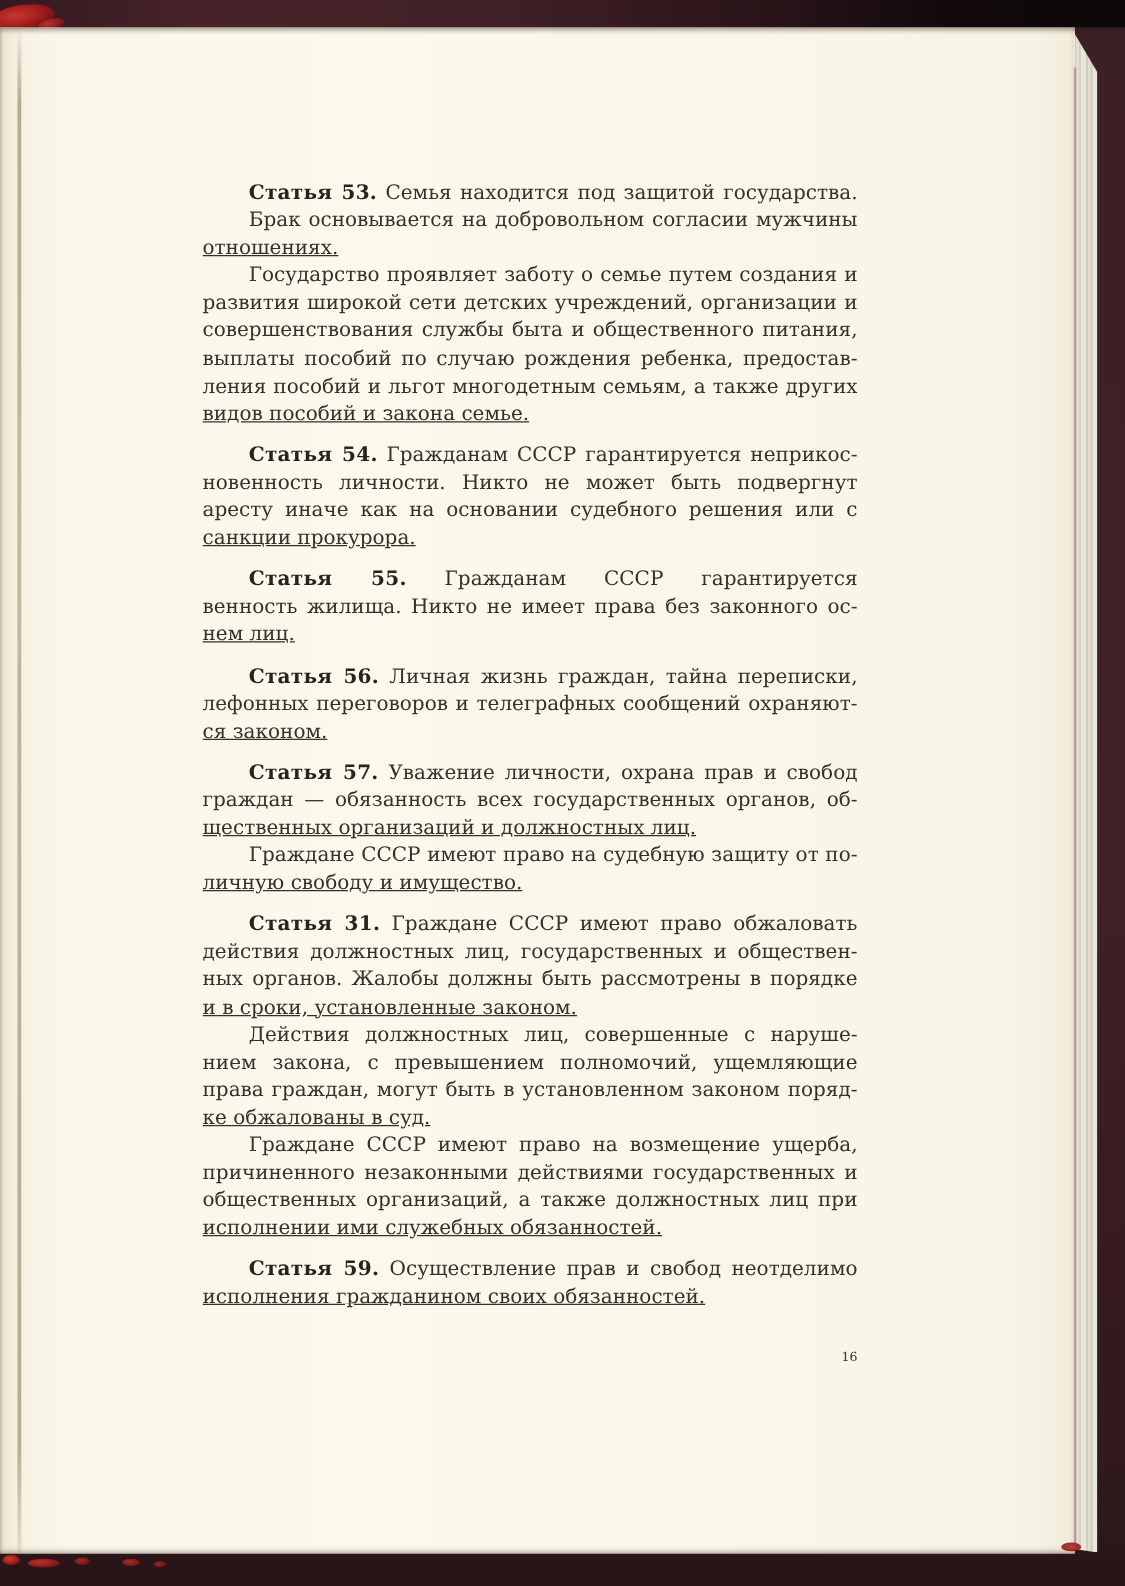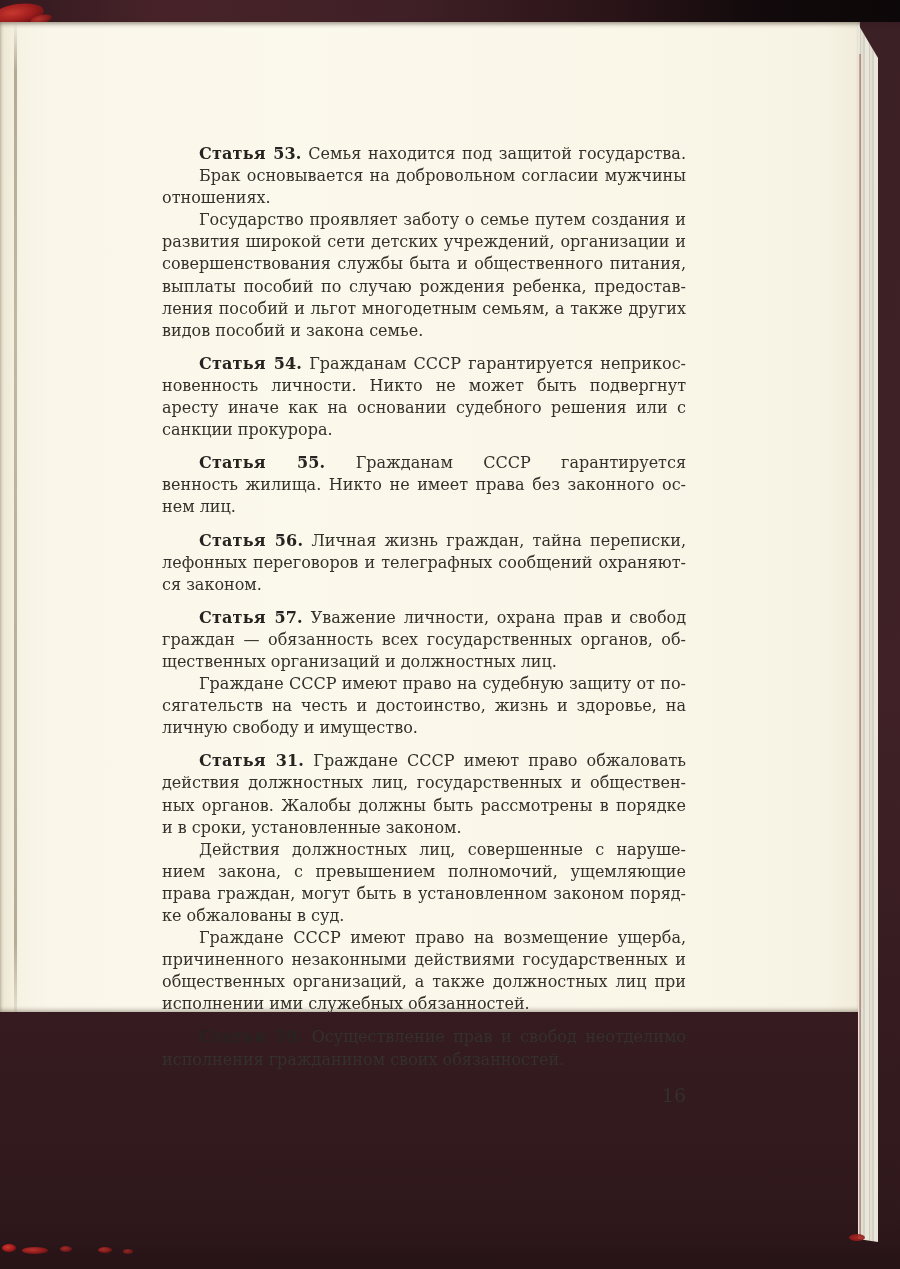--- a/index.html
+++ b/index.html
@@ -6,21 +6,21 @@
   body{
     width:900px;height:1269px;position:relative;overflow:hidden;
     background:linear-gradient(180deg,#2c161a 0px,#3b2026 30px,#3f2127 55%,#2f181c 96%,#261316 100%);
     font-family:"DejaVu Serif","Liberation Serif",serif;
   }
   .cover-top{
     position:absolute;left:0;top:0;width:900px;height:22px;
     background:linear-gradient(90deg,#33191e 0%,#472329 18%,#3f2026 45%,#2a1418 68%,#120a0c 84%,#0c0708 100%);
   }
   .page{
-    position:absolute;left:0;top:22px;width:860px;height:990px;
+    position:absolute;left:0;top:22px;width:860px;height:1221px;
     background:linear-gradient(90deg,#ece5d2 0px,#f3eedd 12px,#f6f2e4 20px,#faf7ea 52px,#fbf8ec 300px,#faf7e9 70%,#f7f3e4 96%,#f0ebdb 100%);
     box-shadow:inset 0 3px 4px -1px rgba(80,65,50,.55), inset 0 -3px 4px -1px rgba(80,65,50,.4);
   }
   .crease{
     position:absolute;left:14px;top:0;width:3px;height:100%;
     background:linear-gradient(180deg,rgba(115,100,72,0) 0%,rgba(115,100,72,.5) 5%,rgba(130,115,85,.45) 30%,rgba(105,92,68,.42) 60%,rgba(120,105,75,.5) 93%,rgba(120,105,75,.12) 100%);
     filter:blur(.4px);
   }
   .stack{
     position:absolute;left:858px;top:24px;width:20px;height:1218px;
@@ -29,26 +29,26 @@
   }
   .stack::before{
     content:"";position:absolute;left:1px;top:30px;bottom:6px;width:2px;
     background:rgba(140,45,40,.38);
   }
   .text{
     position:absolute;left:162px;top:121px;width:524px;
     color:#34312c;font-size:16px;line-height:22.1px;
   }
   .line{text-align:justify;text-align-last:justify;height:22.1px;overflow:hidden;}
-  .line.last{text-align-last:left;}
+  .line.last{text-align-last:left;text-decoration:underline;}
   .line.indent{text-indent:37px;}
   .article{margin-top:11px;}
   .article:first-child{margin-top:0;}
   .lbl{font-weight:bold;color:#262320;letter-spacing:.2px;}
-  .pagenum{margin-top:13px;text-align:right;font-size:19px;color:#34312c;}
+  .pagenum{margin-top:27px;text-align:right;font-size:10px;color:#34312c;}
   .red{position:absolute;border-radius:50%;background:radial-gradient(ellipse at 40% 40%,#cf3a30 0%,#a81f1e 45%,#6f1113 80%);}
   .r1{left:-8px;top:4px;width:52px;height:20px;transform:rotate(-8deg);opacity:.95;}
   .r2{left:30px;top:15px;width:22px;height:9px;transform:rotate(-14deg);opacity:.8;}
   .r3{left:2px;top:1244px;width:14px;height:8px;}
   .r4{left:22px;top:1247px;width:26px;height:7px;opacity:.85;}
   .r5{left:60px;top:1246px;width:12px;height:6px;opacity:.7;}
   .r6{left:98px;top:1247px;width:14px;height:6px;opacity:.75;}
   .r7{left:123px;top:1249px;width:10px;height:5px;opacity:.6;}
   .r8{left:849px;top:1234px;width:16px;height:7px;opacity:.9;background:radial-gradient(ellipse at 50% 50%,#b62a24 0%,#8c1a1a 70%);}
 </style>
@@ -89,21 +89,20 @@
       <div class="article">
         <div class="line indent"><b class="lbl">Статья 56.</b> Личная жизнь граждан, тайна переписки, те-</div>
         <div class="line">лефонных переговоров и телеграфных сообщений охраняют-</div>
         <div class="line last">ся законом.</div>
       </div>
       <div class="article">
         <div class="line indent"><b class="lbl">Статья 57.</b> Уважение личности, охрана прав и свобод</div>
         <div class="line">граждан — обязанность всех государственных органов, об-</div>
         <div class="line last">щественных организаций и должностных лиц.</div>
         <div class="line indent">Граждане СССР имеют право на судебную защиту от по-</div>
-        <div class="line">сягательств на честь и достоинство, жизнь и здоровье, на</div>
         <div class="line last">личную свободу и имущество.</div>
       </div>
       <div class="article">
         <div class="line indent"><b class="lbl">Статья 31.</b> Граждане СССР имеют право обжаловать</div>
         <div class="line">действия должностных лиц, государственных и обществен-</div>
         <div class="line">ных органов. Жалобы должны быть рассмотрены в порядке</div>
         <div class="line last">и в сроки, установленные законом.</div>
         <div class="line indent">Действия должностных лиц, совершенные с наруше-</div>
         <div class="line">нием закона, с превышением полномочий, ущемляющие</div>
         <div class="line">права граждан, могут быть в установленном законом поряд-</div>

